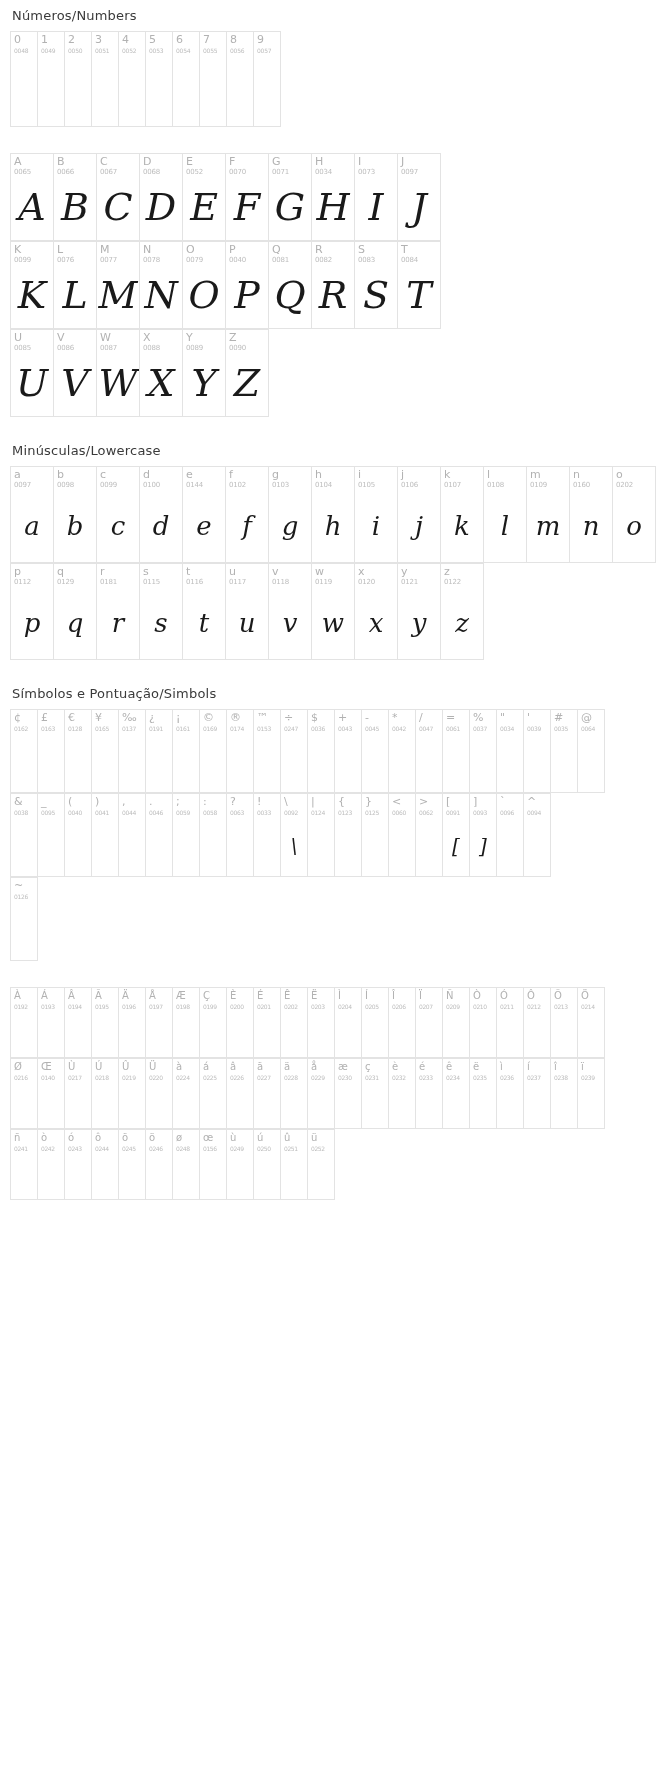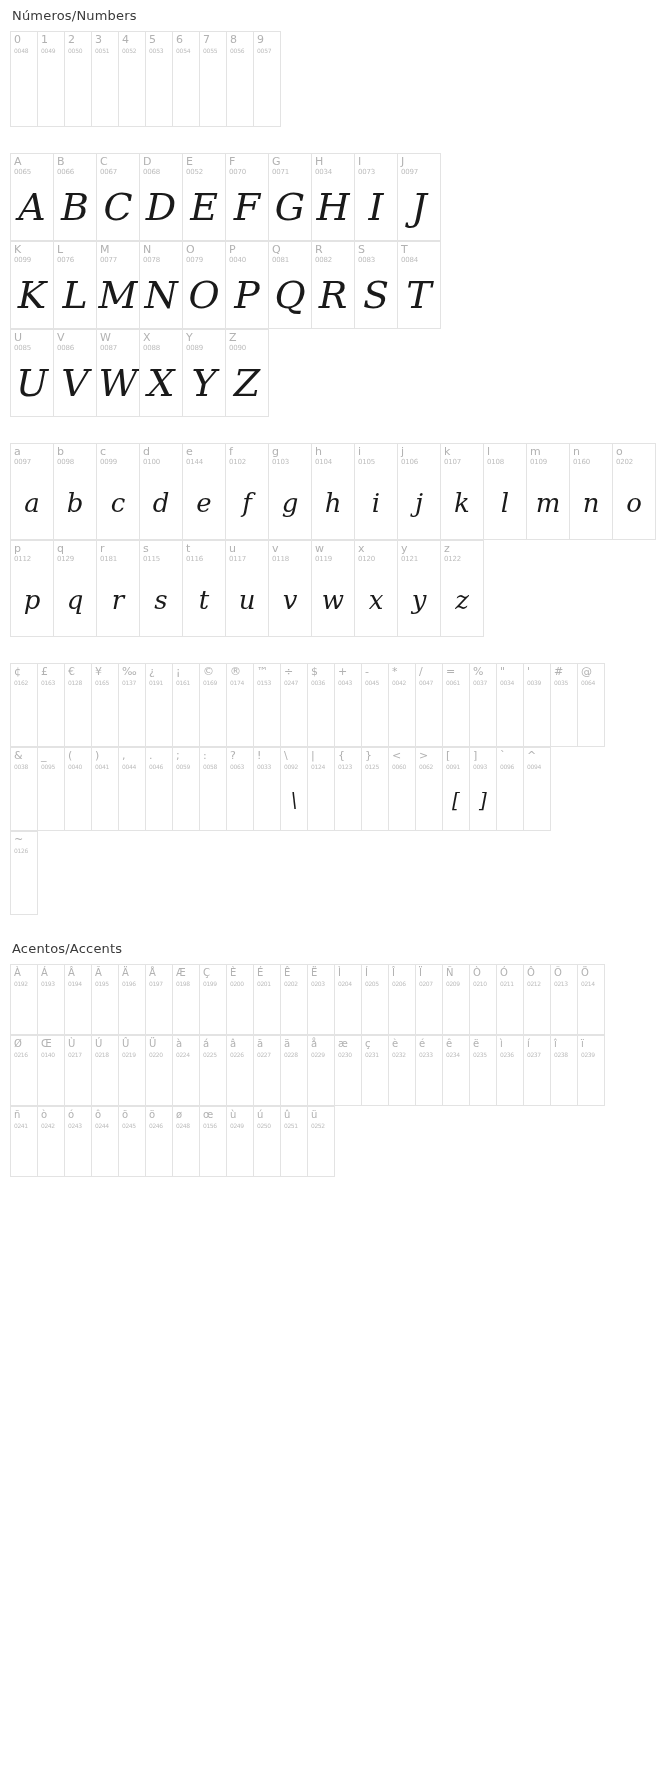--- a/index.html
+++ b/index.html
@@ -294,20 +294,21 @@
           <div class="glyph">Y</div>
         </div>
         <div class="cell">
           <div class="lbl">Z</div>
           <div class="code">0090</div>
           <div class="glyph">Z</div>
         </div>
       </div>
     </div>
     <div class="section">
+      <div class="section-title">Minúsculas/Lowercase</div>
       <div class="grid lower g-lower">
         <div class="cell">
           <div class="lbl">a</div>
           <div class="code">0097</div>
           <div class="glyph">a</div>
         </div>
         <div class="cell">
           <div class="lbl">b</div>
           <div class="code">0098</div>
           <div class="glyph">b</div>
@@ -430,20 +431,21 @@
           <div class="glyph">y</div>
         </div>
         <div class="cell">
           <div class="lbl">z</div>
           <div class="code">0122</div>
           <div class="glyph">z</div>
         </div>
       </div>
     </div>
     <div class="section">
+      <div class="section-title">Símbolos e Pontuação/Simbols</div>
       <div class="grid syms g-sym">
         <div class="cell">
           <div class="lbl">¢</div>
           <div class="code">0162</div>
           <div class="glyph"></div>
         </div>
         <div class="cell">
           <div class="lbl">£</div>
           <div class="code">0163</div>
           <div class="glyph"></div>
@@ -653,21 +655,20 @@
       </div>
       <div class="grid syms g-sym">
         <div class="cell">
           <div class="lbl">~</div>
           <div class="code">0126</div>
           <div class="glyph"></div>
         </div>
       </div>
     </div>
     <div class="section">
-      <div class="section-title">Acentos/Accents</div>
       <div class="grid acc g-none">
         <div class="cell">
           <div class="lbl">À</div>
           <div class="code">0192</div>
           <div class="glyph"></div>
         </div>
         <div class="cell">
           <div class="lbl">Á</div>
           <div class="code">0193</div>
           <div class="glyph"></div>

